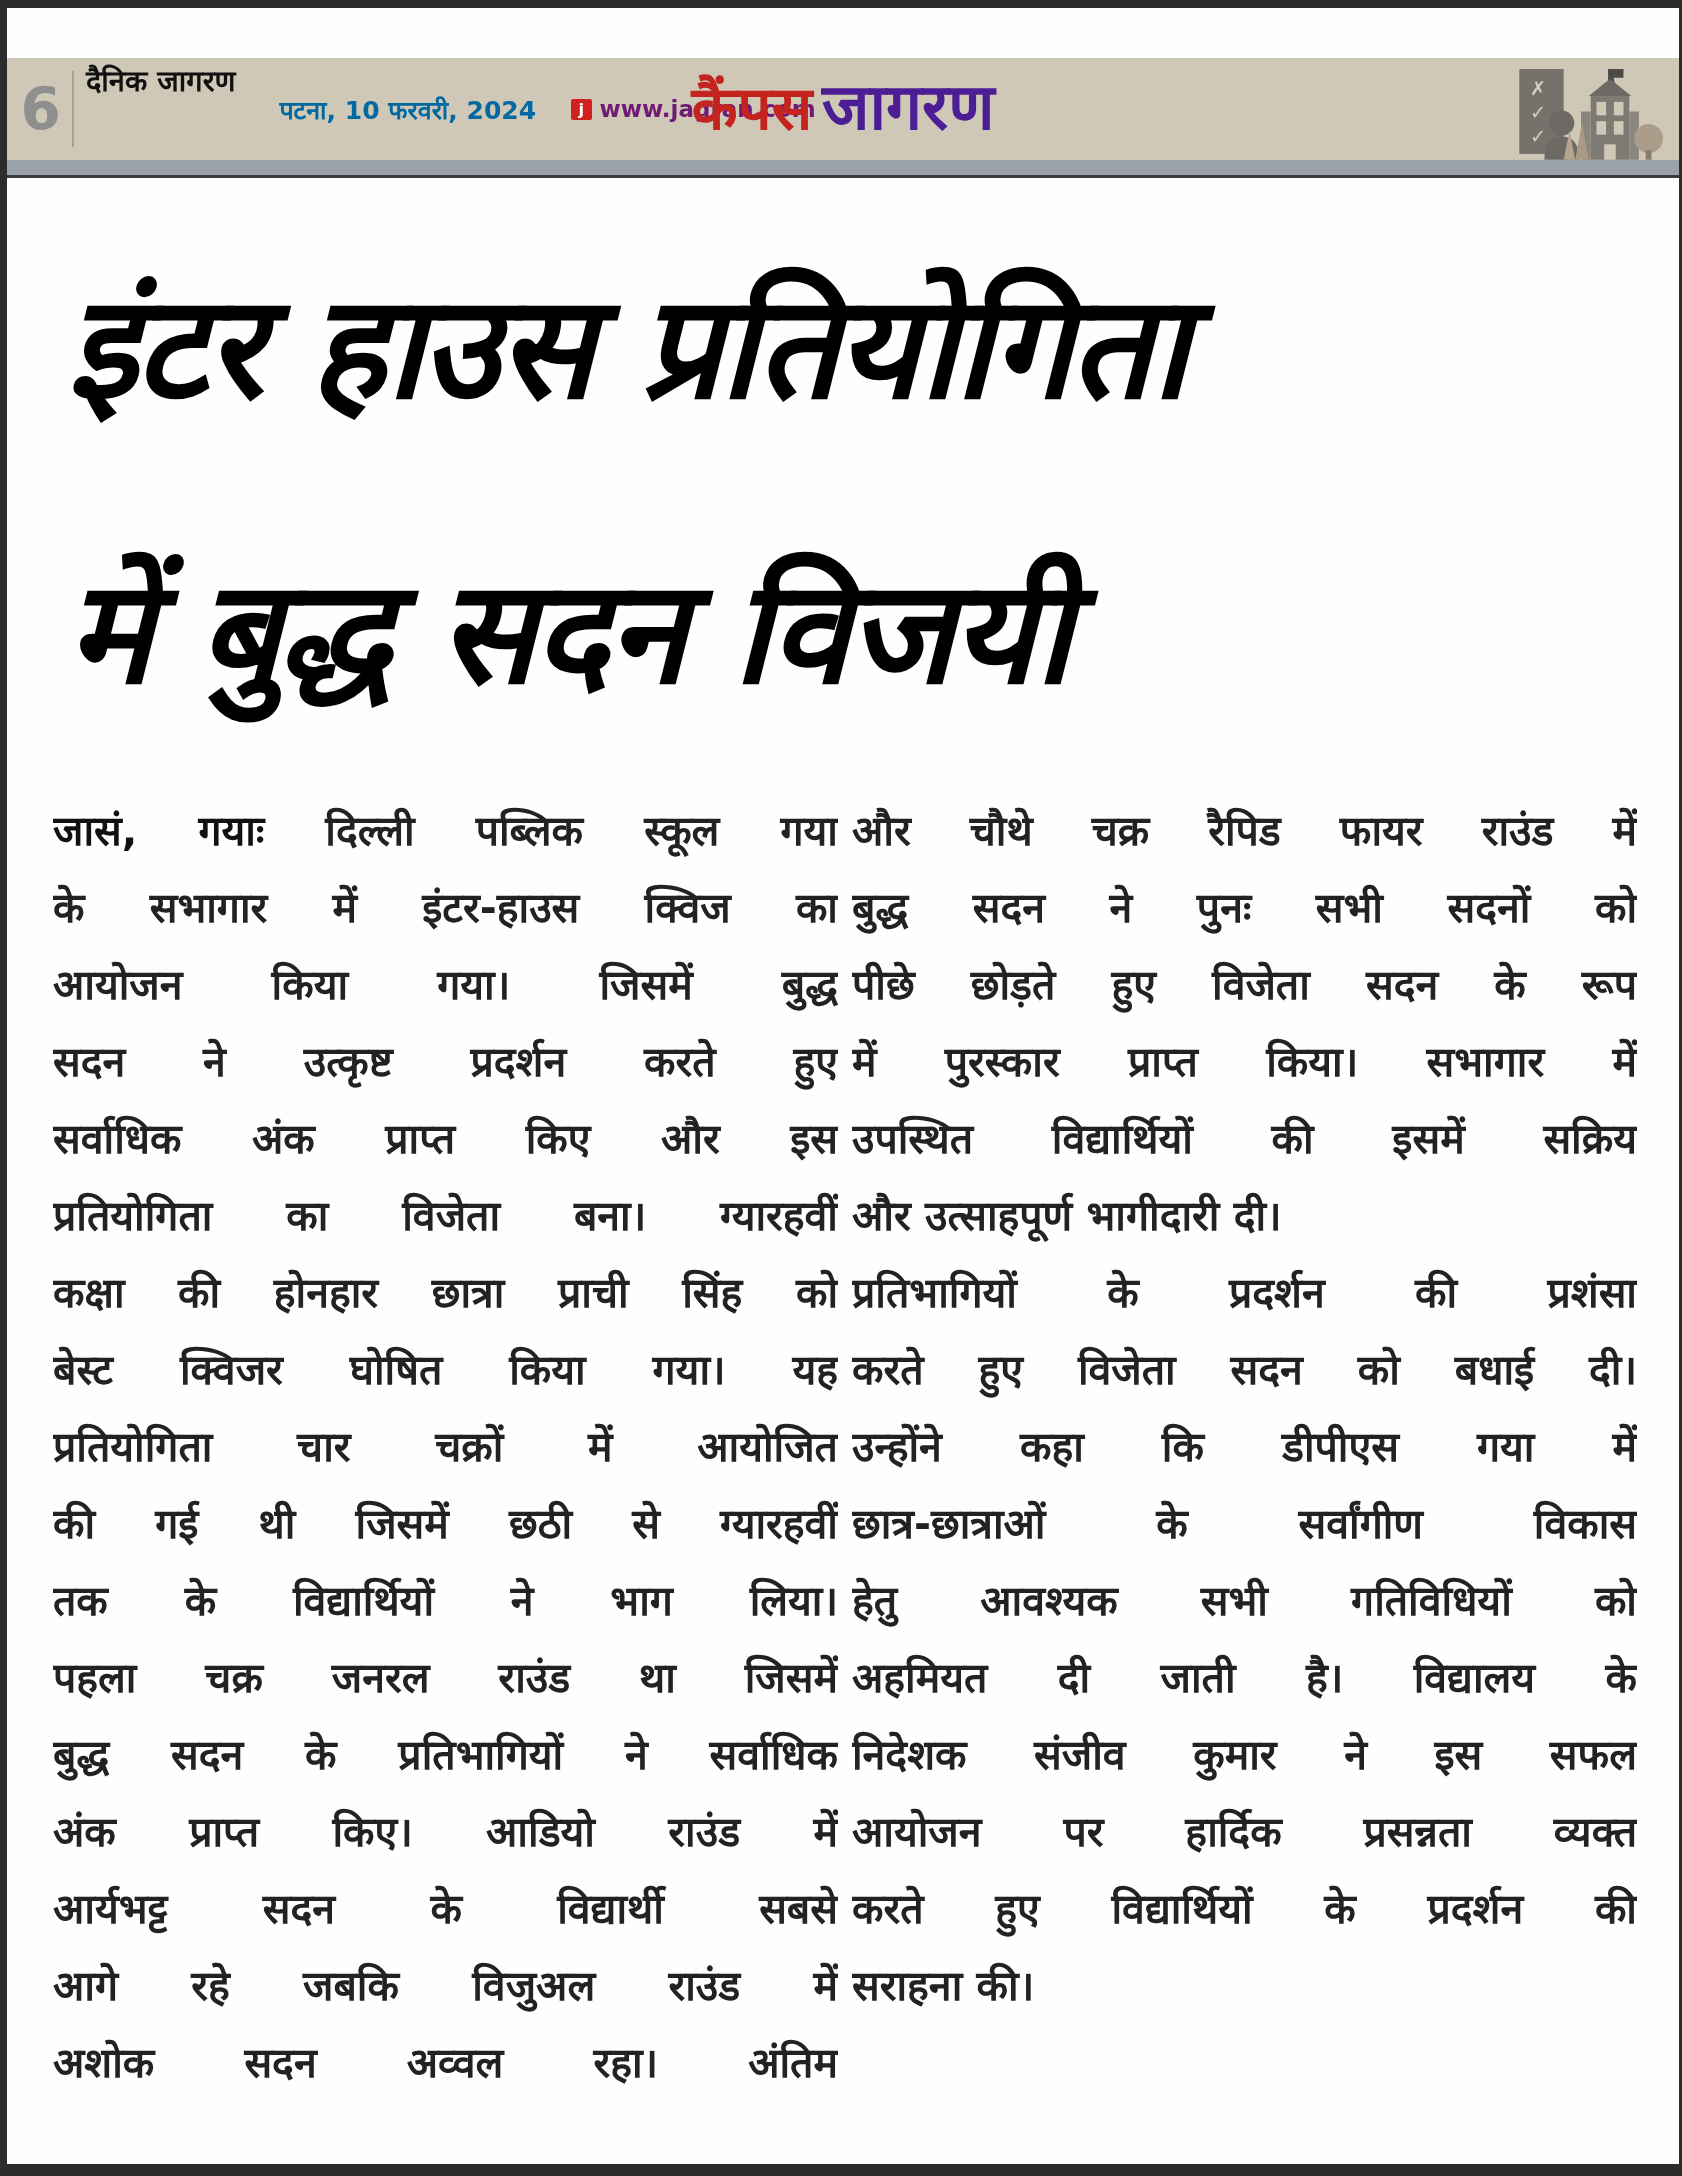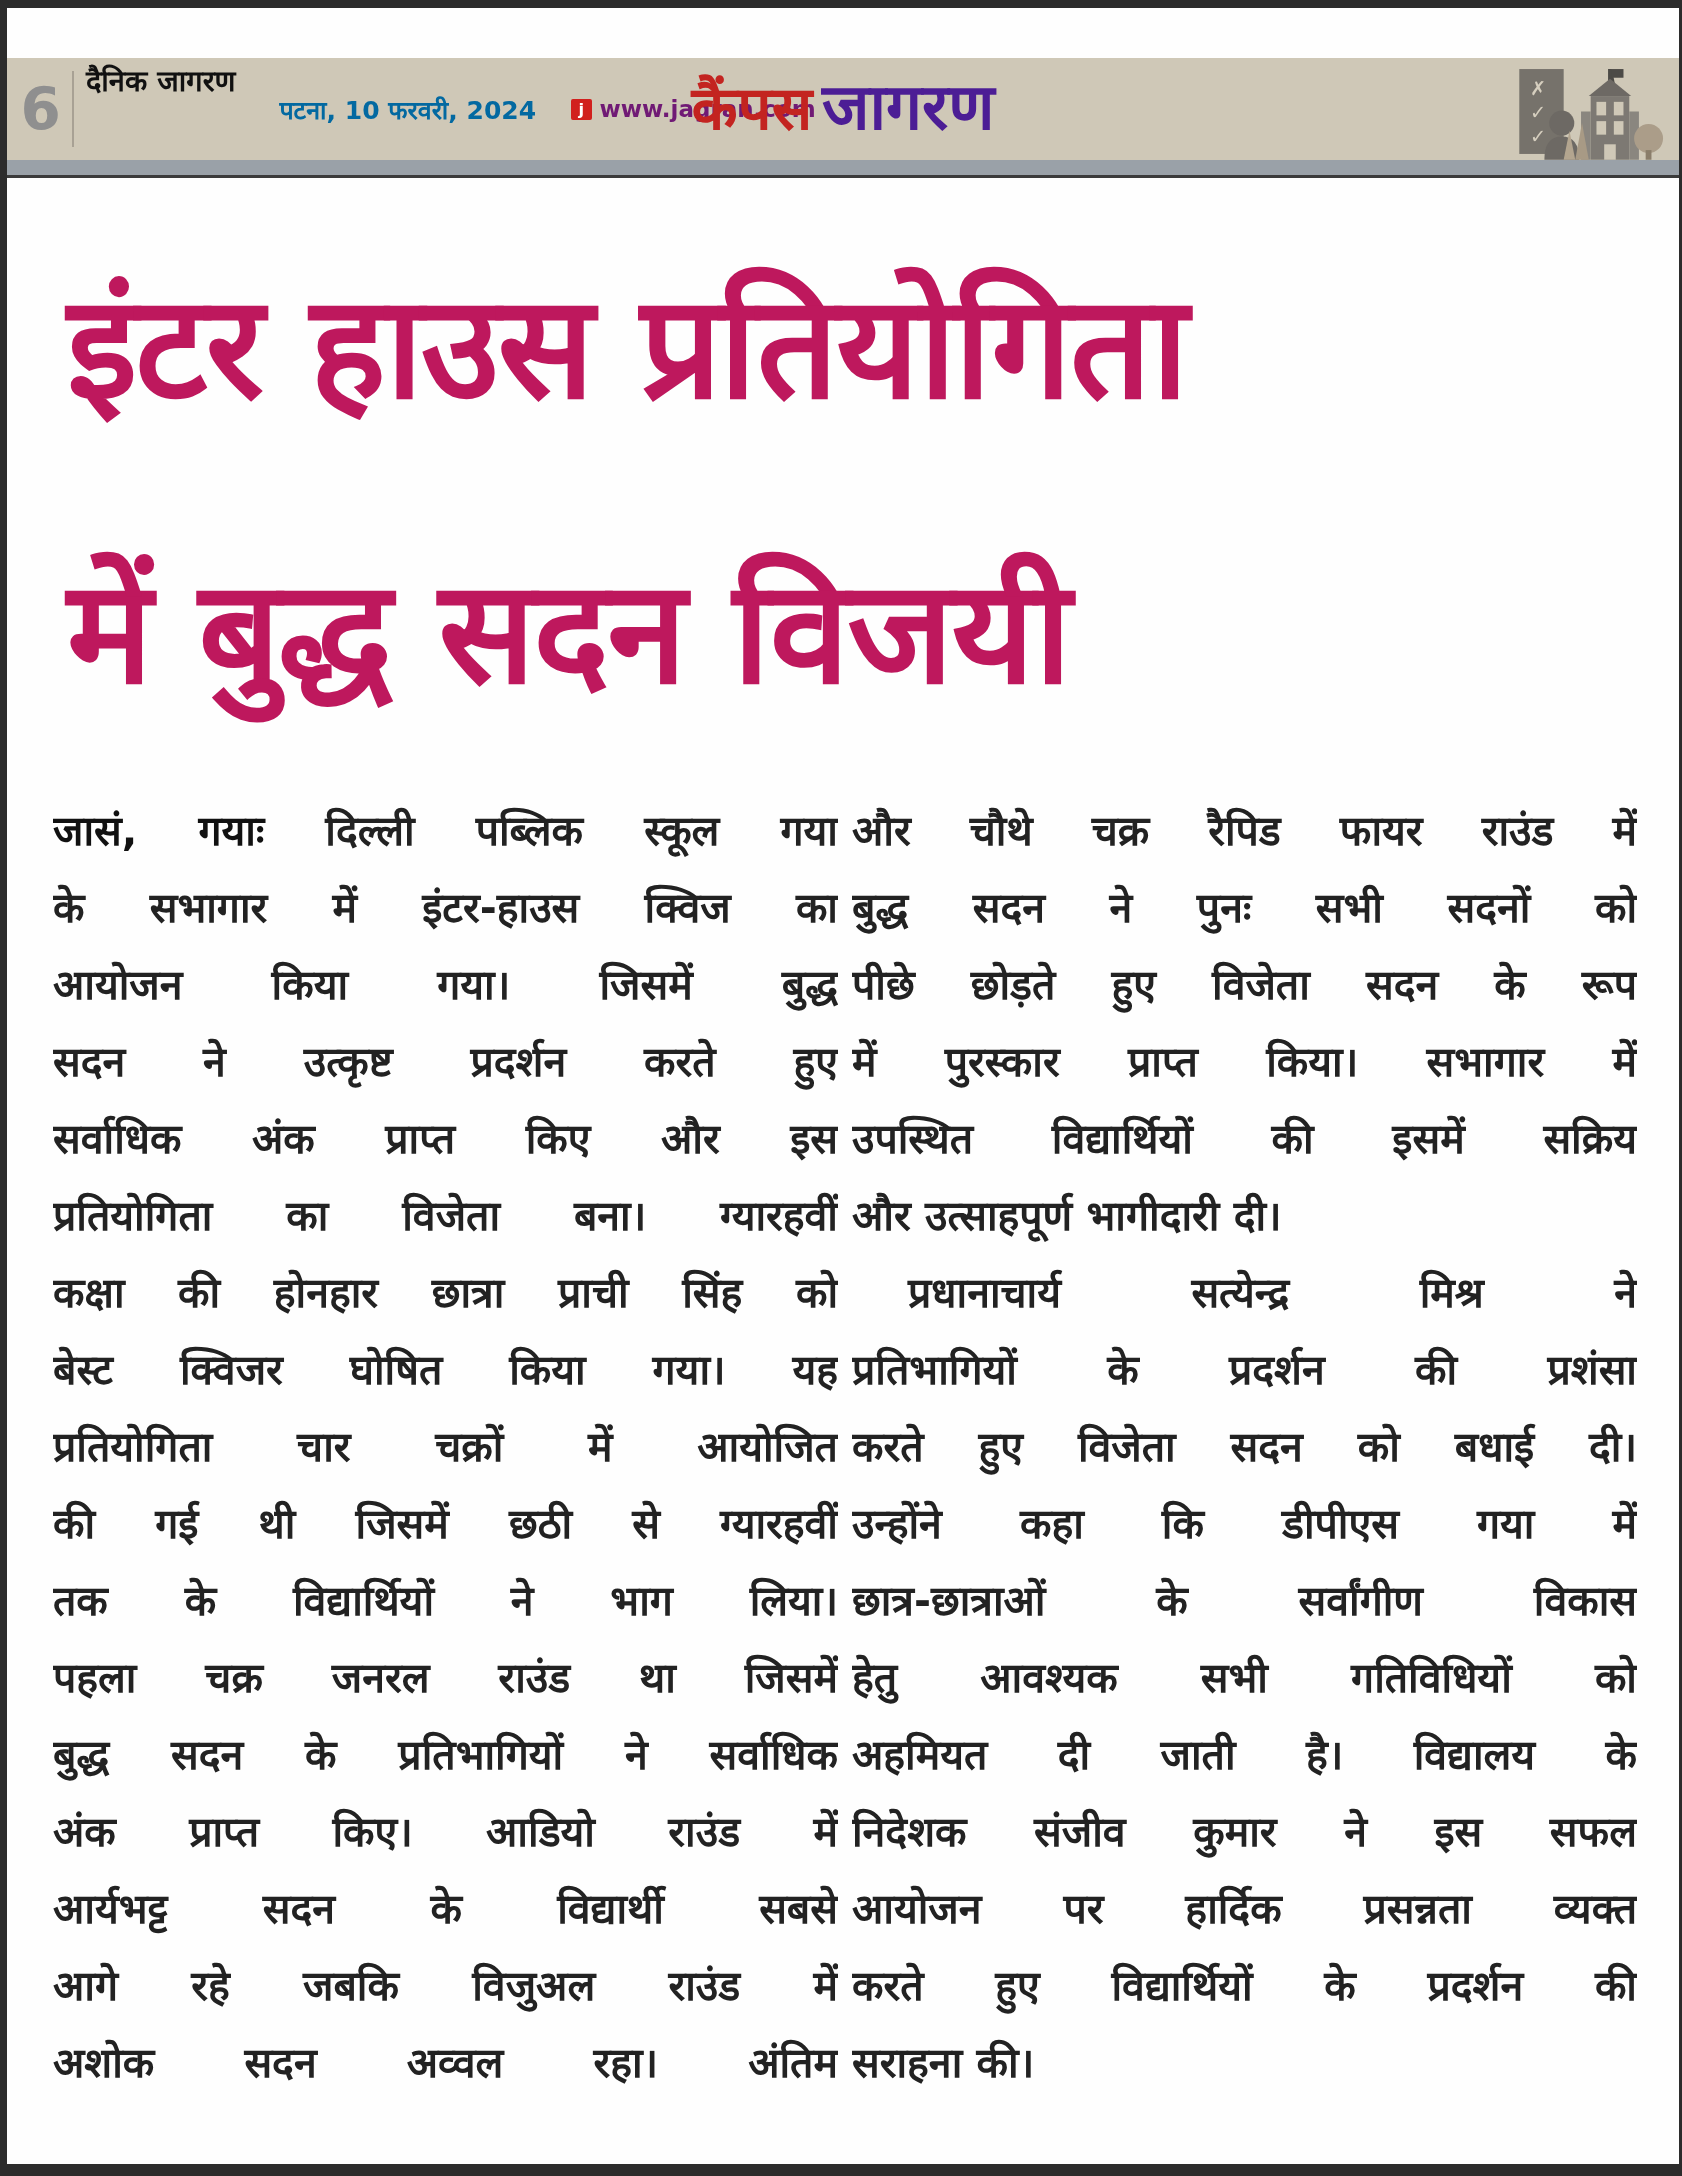--- a/index.html
+++ b/index.html
@@ -45,23 +45,24 @@
     position:absolute;left:50%;bottom:11.6px;transform:translateX(-50%);
     display:flex;gap:9.7px;align-items:baseline;white-space:nowrap;text-align:right;
   }
   .mast-red{font-size:60px;font-weight:800;color:#c32420;}
   .mast-black{font-size:64px;font-weight:700;color:#4c1d95;}
   .hdr-art{position:absolute;right:15.4px;bottom:0;width:164px;height:97px;}
   .grey-strip{height:15.4px;background:#9aa1a8;border-bottom:3.9px solid #3b3b3b;}
   
   .headline{
     margin:27px 39px 0 60px;
-    font-size:143px;font-weight:800;color:#be185d;
+    font-size:143px;font-weight:800;color:#000000;
     line-height:285px;
     letter-spacing:-1.9px;
+    font-style:italic;
   }
   
   .body-wrap{
     display:flex;
     margin:17.4px 42px 0 46px;
     gap:14px;
   }
   .col{flex:1;
     font-size:41px;font-weight:600;color:#222;
     line-height:77px;
@@ -154,21 +155,20 @@
         <div class="line just">आगे रहे जबकि विजुअल राउंड में</div>
         <div class="line just">अशोक सदन अव्वल रहा। अंतिम</div>
       </div>
     <div class="col">
         <div class="line just">और चौथे चक्र रैपिड फायर राउंड में</div>
         <div class="line just">बुद्ध सदन ने पुनः सभी सदनों को</div>
         <div class="line just">पीछे छोड़ते हुए विजेता सदन के रूप</div>
         <div class="line just">में पुरस्कार प्राप्त किया। सभागार में</div>
         <div class="line just">उपस्थित विद्यार्थियों की इसमें सक्रिय</div>
         <div class="line">और उत्साहपूर्ण भागीदारी दी।</div>
-        <div class="line just indent">प्रधानाचार्य सत्येन्द्र मिश्र ने</div>
         <div class="line just">प्रतिभागियों के प्रदर्शन की प्रशंसा</div>
         <div class="line just">करते हुए विजेता सदन को बधाई दी।</div>
         <div class="line just">उन्होंने कहा कि डीपीएस गया में</div>
         <div class="line just">छात्र-छात्राओं के सर्वांगीण विकास</div>
         <div class="line just">हेतु आवश्यक सभी गतिविधियों को</div>
         <div class="line just">अहमियत दी जाती है। विद्यालय के</div>
         <div class="line just">निदेशक संजीव कुमार ने इस सफल</div>
         <div class="line just">आयोजन पर हार्दिक प्रसन्नता व्यक्त</div>
         <div class="line just">करते हुए विद्यार्थियों के प्रदर्शन की</div>
         <div class="line">सराहना की।</div>

